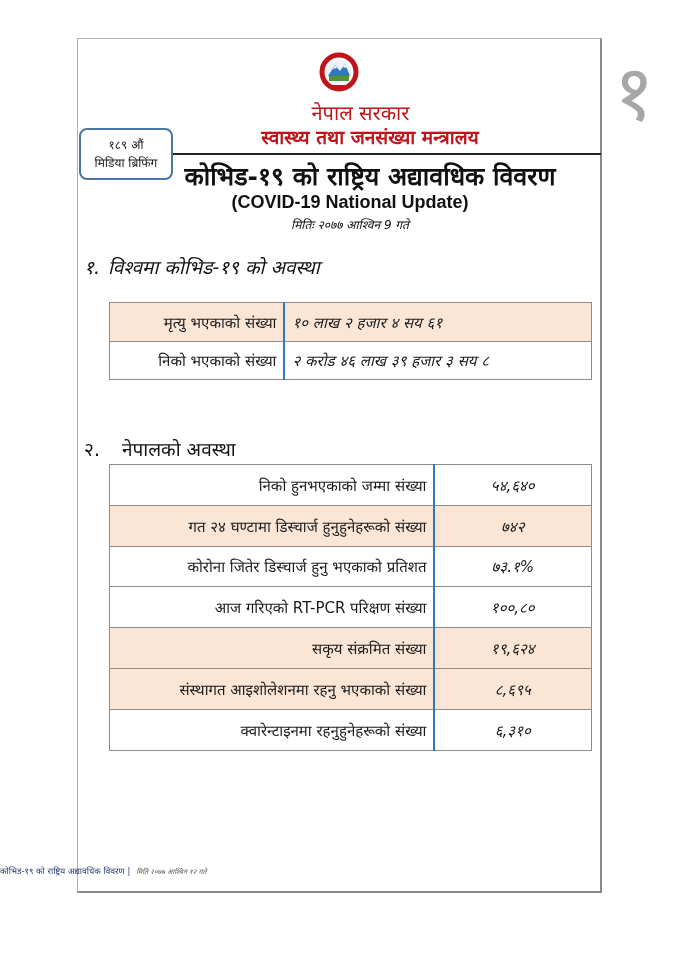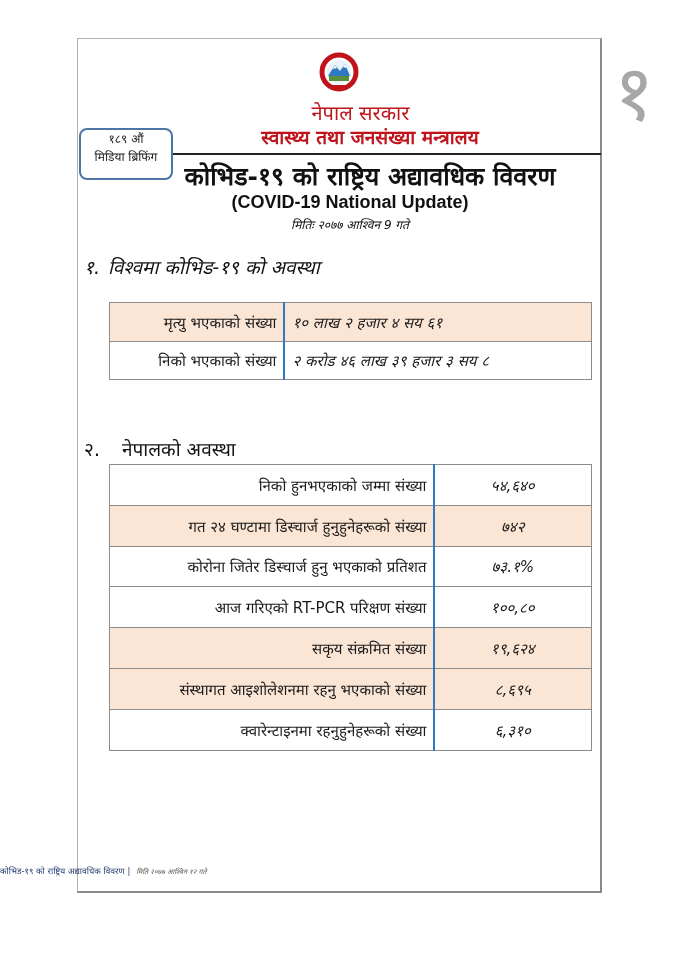--- a/index.html
+++ b/index.html
@@ -26,21 +26,21 @@
     .ministry {
       position: absolute; left: 220px; width: 300px; top: 124px; text-align: center;
       font-size: 19px; color: #c0141c; font-weight: bold;
     }
     .rule {
       position: absolute; left: 173px; top: 153px; width: 428px; height: 2px; background: #222;
     }
     .briefing-box {
       position: absolute; left: 79px; top: 128px; width: 94px; height: 52px;
       border: 2px solid #4b76a6; border-radius: 8px; background: #fff; box-sizing: border-box;
-      text-align: center; font-size: 12px; line-height: 18px; color: #222;
+      text-align: center; font-size: 12px; line-height: 18px; padding-top: 6px; color: #222;
     }
     .title-np {
       position: absolute; left: 170px; width: 400px; top: 158px; text-align: center;
       font-size: 25px; font-weight: bold; color: #111;
     }
     .title-en {
       position: absolute; left: 170px; width: 360px; top: 192px; text-align: center;
       font-family: "Liberation Sans", sans-serif; font-size: 18px; font-weight: bold; color: #111;
     }
     .date {

